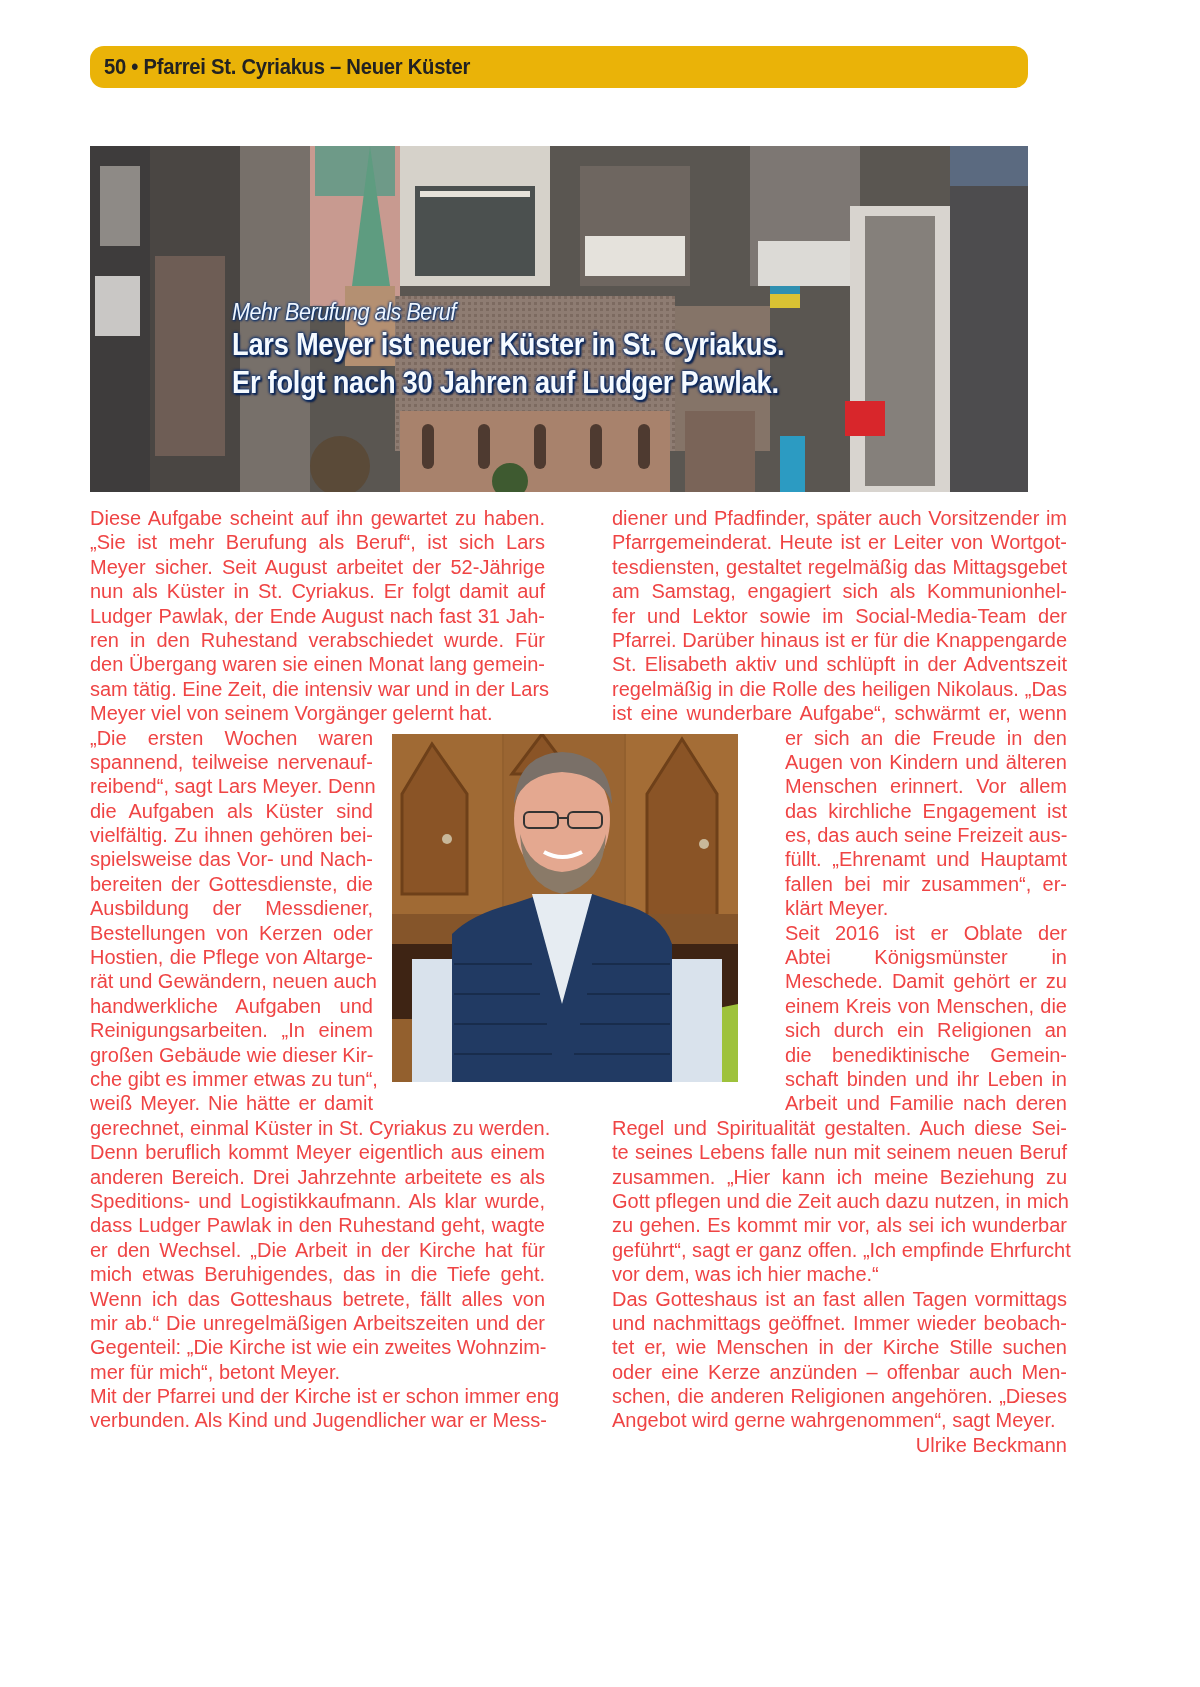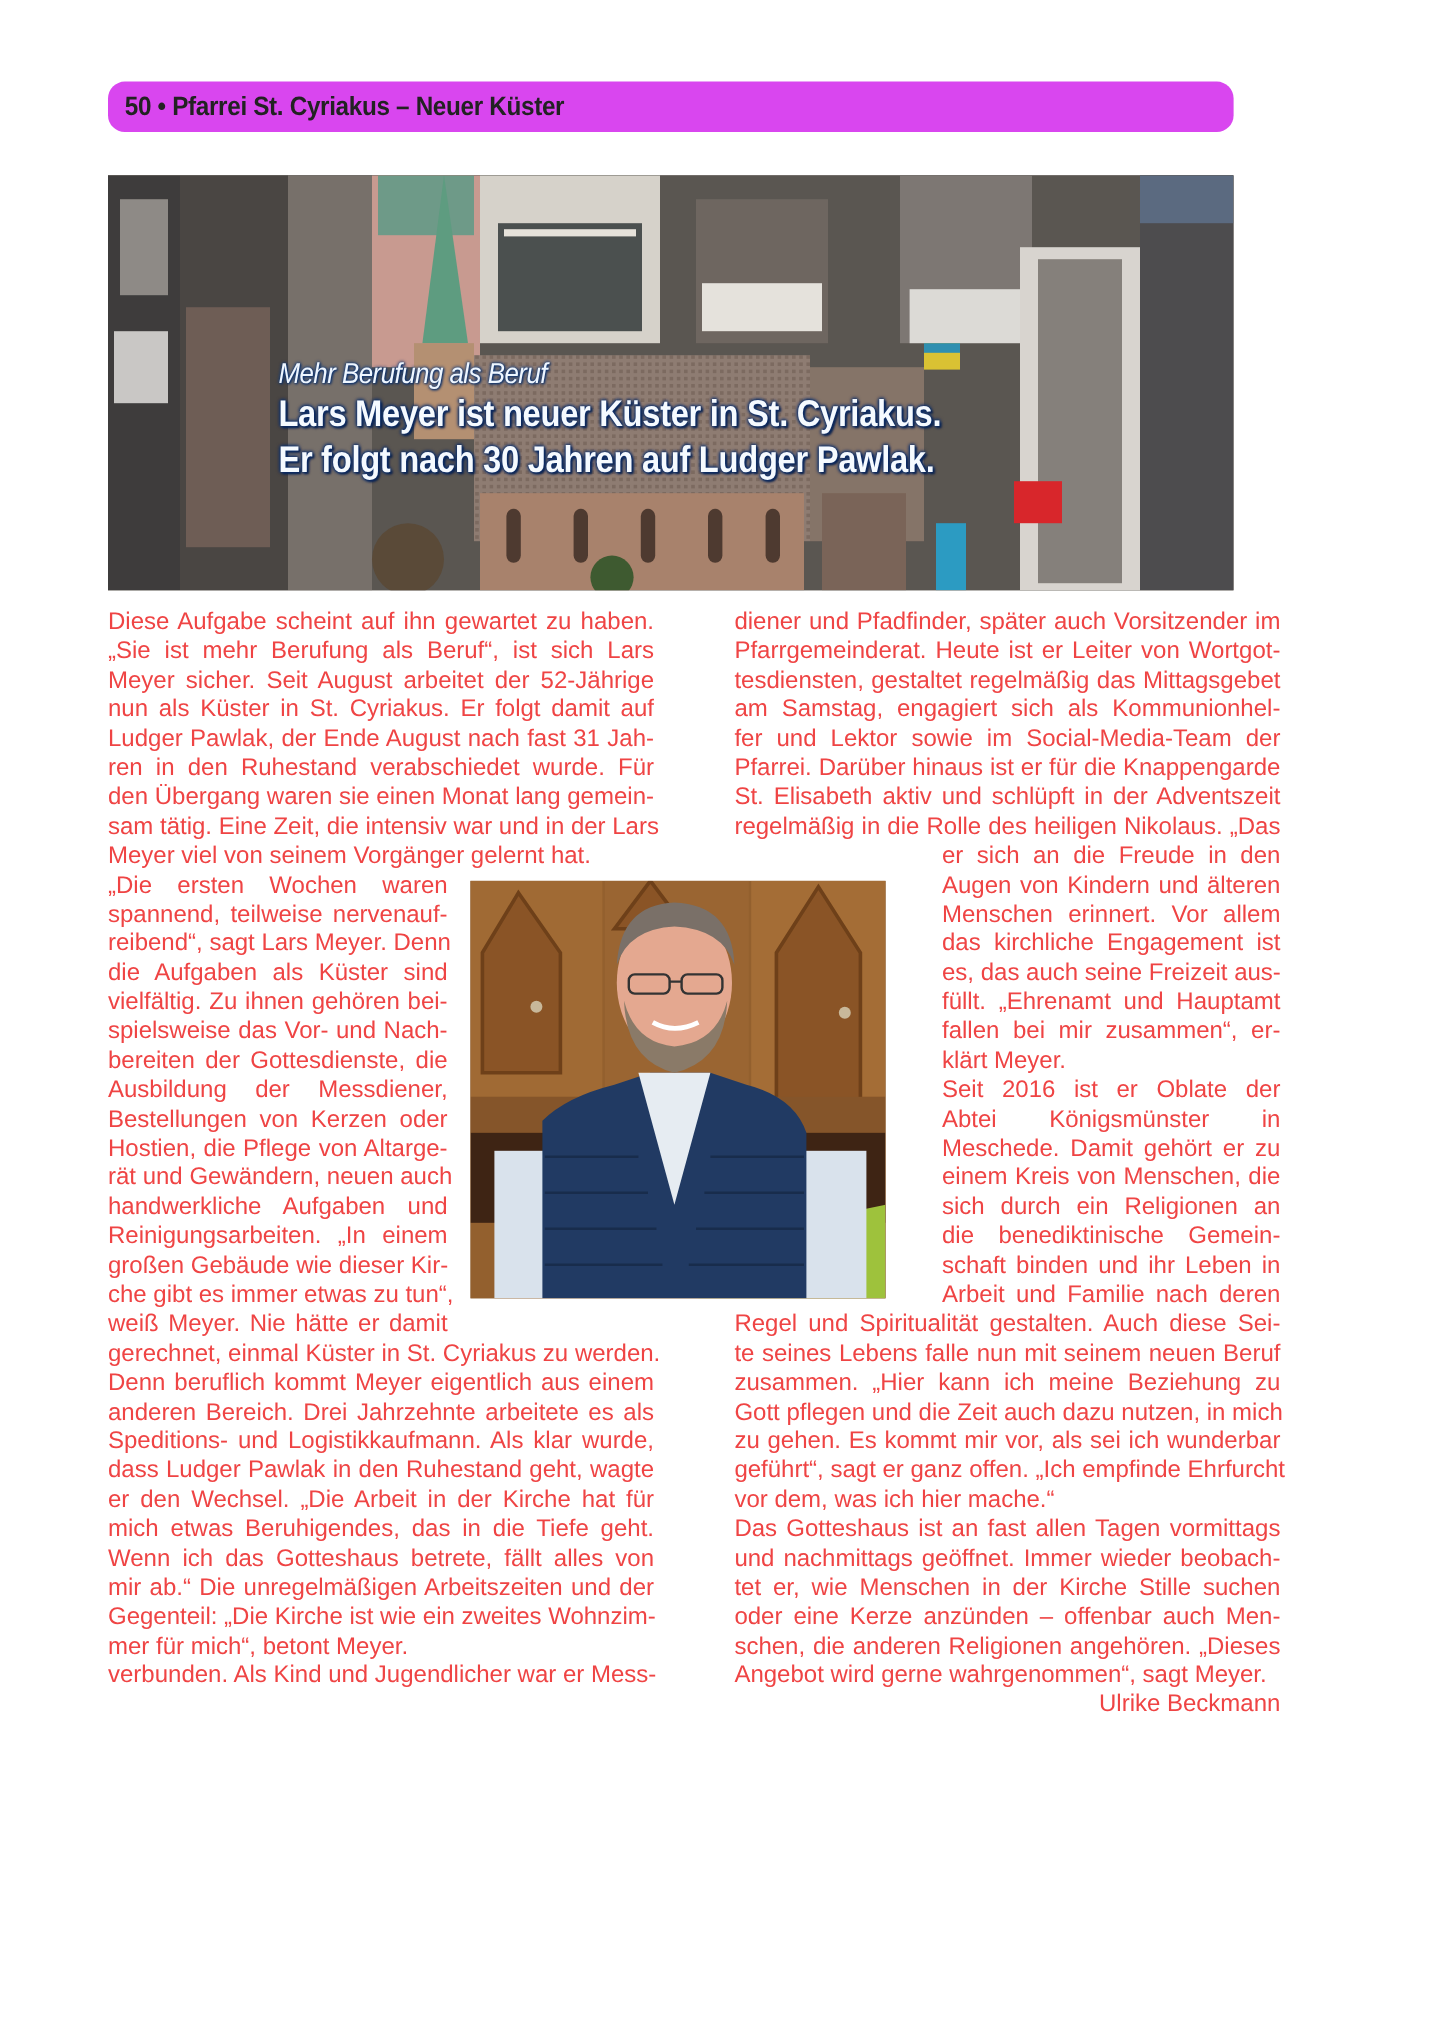--- a/index.html
+++ b/index.html
@@ -1,20 +1,20 @@
 <!DOCTYPE html>
 <html><head>
 <meta charset="utf-8">
 <style>
   html, body { margin: 0; padding: 0; background: #ffffff; }
   body { width: 1200px; height: 1687px; position: relative; overflow: hidden;
          font-family: "Liberation Sans", sans-serif; color: #1a1a1a; }
 
-  .header-bar { position: absolute; left: 90px; top: 68px; width: 938px; height: 42px;
-                background: #d946ef; border-radius: 14px; }
+  .header-bar { position: absolute; left: 90px; top: 46px; width: 938px; height: 42px;
+                background: #eab308; border-radius: 14px; }
   .header-title { position: absolute; left: 14px; top: 8px; font-size: 22px; font-weight: bold;
                   color: #222; letter-spacing: -0.3px; transform: scaleX(0.92); transform-origin: left center; white-space: nowrap; }
 
   .hero { position: absolute; left: 90px; top: 146px; width: 938px; height: 346px; overflow: hidden;
           background: #6a6460; }
   .hero svg { position: absolute; left: 0; top: 0; }
   .hero-text { position: absolute; left: 142px; top: 152px; }
   .kicker { font-size: 24px; font-style: italic; color: #eef6ff; letter-spacing: -0.5px;
             text-shadow: 0 0 3px #123a78, 0 0 3px #123a78, 1px 1px 2px #0b2656; transform: scaleX(0.9); transform-origin: left; white-space: nowrap; }
   .headline { font-size: 31px; font-weight: bold; color: #f5faff; line-height: 38px; letter-spacing: -0.3px;
@@ -132,20 +132,21 @@
   <span class="line" style="width:455px">Denn beruflich kommt Meyer eigentlich aus einem</span>
   <span class="line" style="width:455px">anderen Bereich. Drei Jahrzehnte arbeitete es als</span>
   <span class="line" style="width:455px">Speditions- und Logistikkaufmann. Als klar wurde,</span>
   <span class="line" style="width:455px">dass Ludger Pawlak in den Ruhestand geht, wagte</span>
   <span class="line" style="width:455px">er den Wechsel. „Die Arbeit in der Kirche hat für</span>
   <span class="line" style="width:455px">mich etwas Beruhigendes, das in die Tiefe geht.</span>
   <span class="line" style="width:455px">Wenn ich das Gotteshaus betrete, fällt alles von</span>
   <span class="line" style="width:455px">mir ab.“ Die unregelmäßigen Arbeitszeiten und der</span>
   <span class="line" style="width:455px">Gegenteil: „Die Kirche ist wie ein zweites Wohnzim-</span>
   <span class="line last" style="width:455px">mer für mich“, betont Meyer.</span>
+  <span class="line" style="width:455px">Mit der Pfarrei und der Kirche ist er schon immer eng</span>
   <span class="line" style="width:455px">verbunden. Als Kind und Jugendlicher war er Mess-</span>
 </div>
 
 <div class="portrait">
   <svg width="346" height="348" viewBox="0 0 346 348">
     <rect width="346" height="348" fill="#93602e"></rect>
 
     <rect x="0" y="0" width="110" height="180" fill="#a06a34"></rect>
     <rect x="112" y="0" width="120" height="180" fill="#9a6532"></rect>
     <rect x="234" y="0" width="112" height="180" fill="#a46d36"></rect>
@@ -185,20 +186,21 @@
 
 <div class="col col-right">
   <span class="line" style="width:455px">diener und Pfadfinder, später auch Vorsitzender im</span>
   <span class="line" style="width:455px">Pfarrgemeinderat. Heute ist er Leiter von Wortgot-</span>
   <span class="line" style="width:455px">tesdiensten, gestaltet regelmäßig das Mittagsgebet</span>
   <span class="line" style="width:455px">am Samstag, engagiert sich als Kommunionhel-</span>
   <span class="line" style="width:455px">fer und Lektor sowie im Social-Media-Team der</span>
   <span class="line" style="width:455px">Pfarrei. Darüber hinaus ist er für die Knappengarde</span>
   <span class="line" style="width:455px">St. Elisabeth aktiv und schlüpft in der Adventszeit</span>
   <span class="line" style="width:455px">regelmäßig in die Rolle des heiligen Nikolaus. „Das</span>
+  <span class="line" style="width:455px">ist eine wunderbare Aufgabe“, schwärmt er, wenn</span>
   <span class="line" style="width:282px;margin-left:173px">er sich an die Freude in den</span>
   <span class="line" style="width:282px;margin-left:173px">Augen von Kindern und älteren</span>
   <span class="line" style="width:282px;margin-left:173px">Menschen erinnert. Vor allem</span>
   <span class="line" style="width:282px;margin-left:173px">das kirchliche Engagement ist</span>
   <span class="line" style="width:282px;margin-left:173px">es, das auch seine Freizeit aus-</span>
   <span class="line" style="width:282px;margin-left:173px">füllt. „Ehrenamt und Hauptamt</span>
   <span class="line" style="width:282px;margin-left:173px">fallen bei mir zusammen“, er-</span>
   <span class="line last" style="width:282px;margin-left:173px">klärt Meyer.</span>
   <span class="line" style="width:282px;margin-left:173px">Seit 2016 ist er Oblate der</span>
   <span class="line" style="width:282px;margin-left:173px">Abtei Königsmünster in</span>

